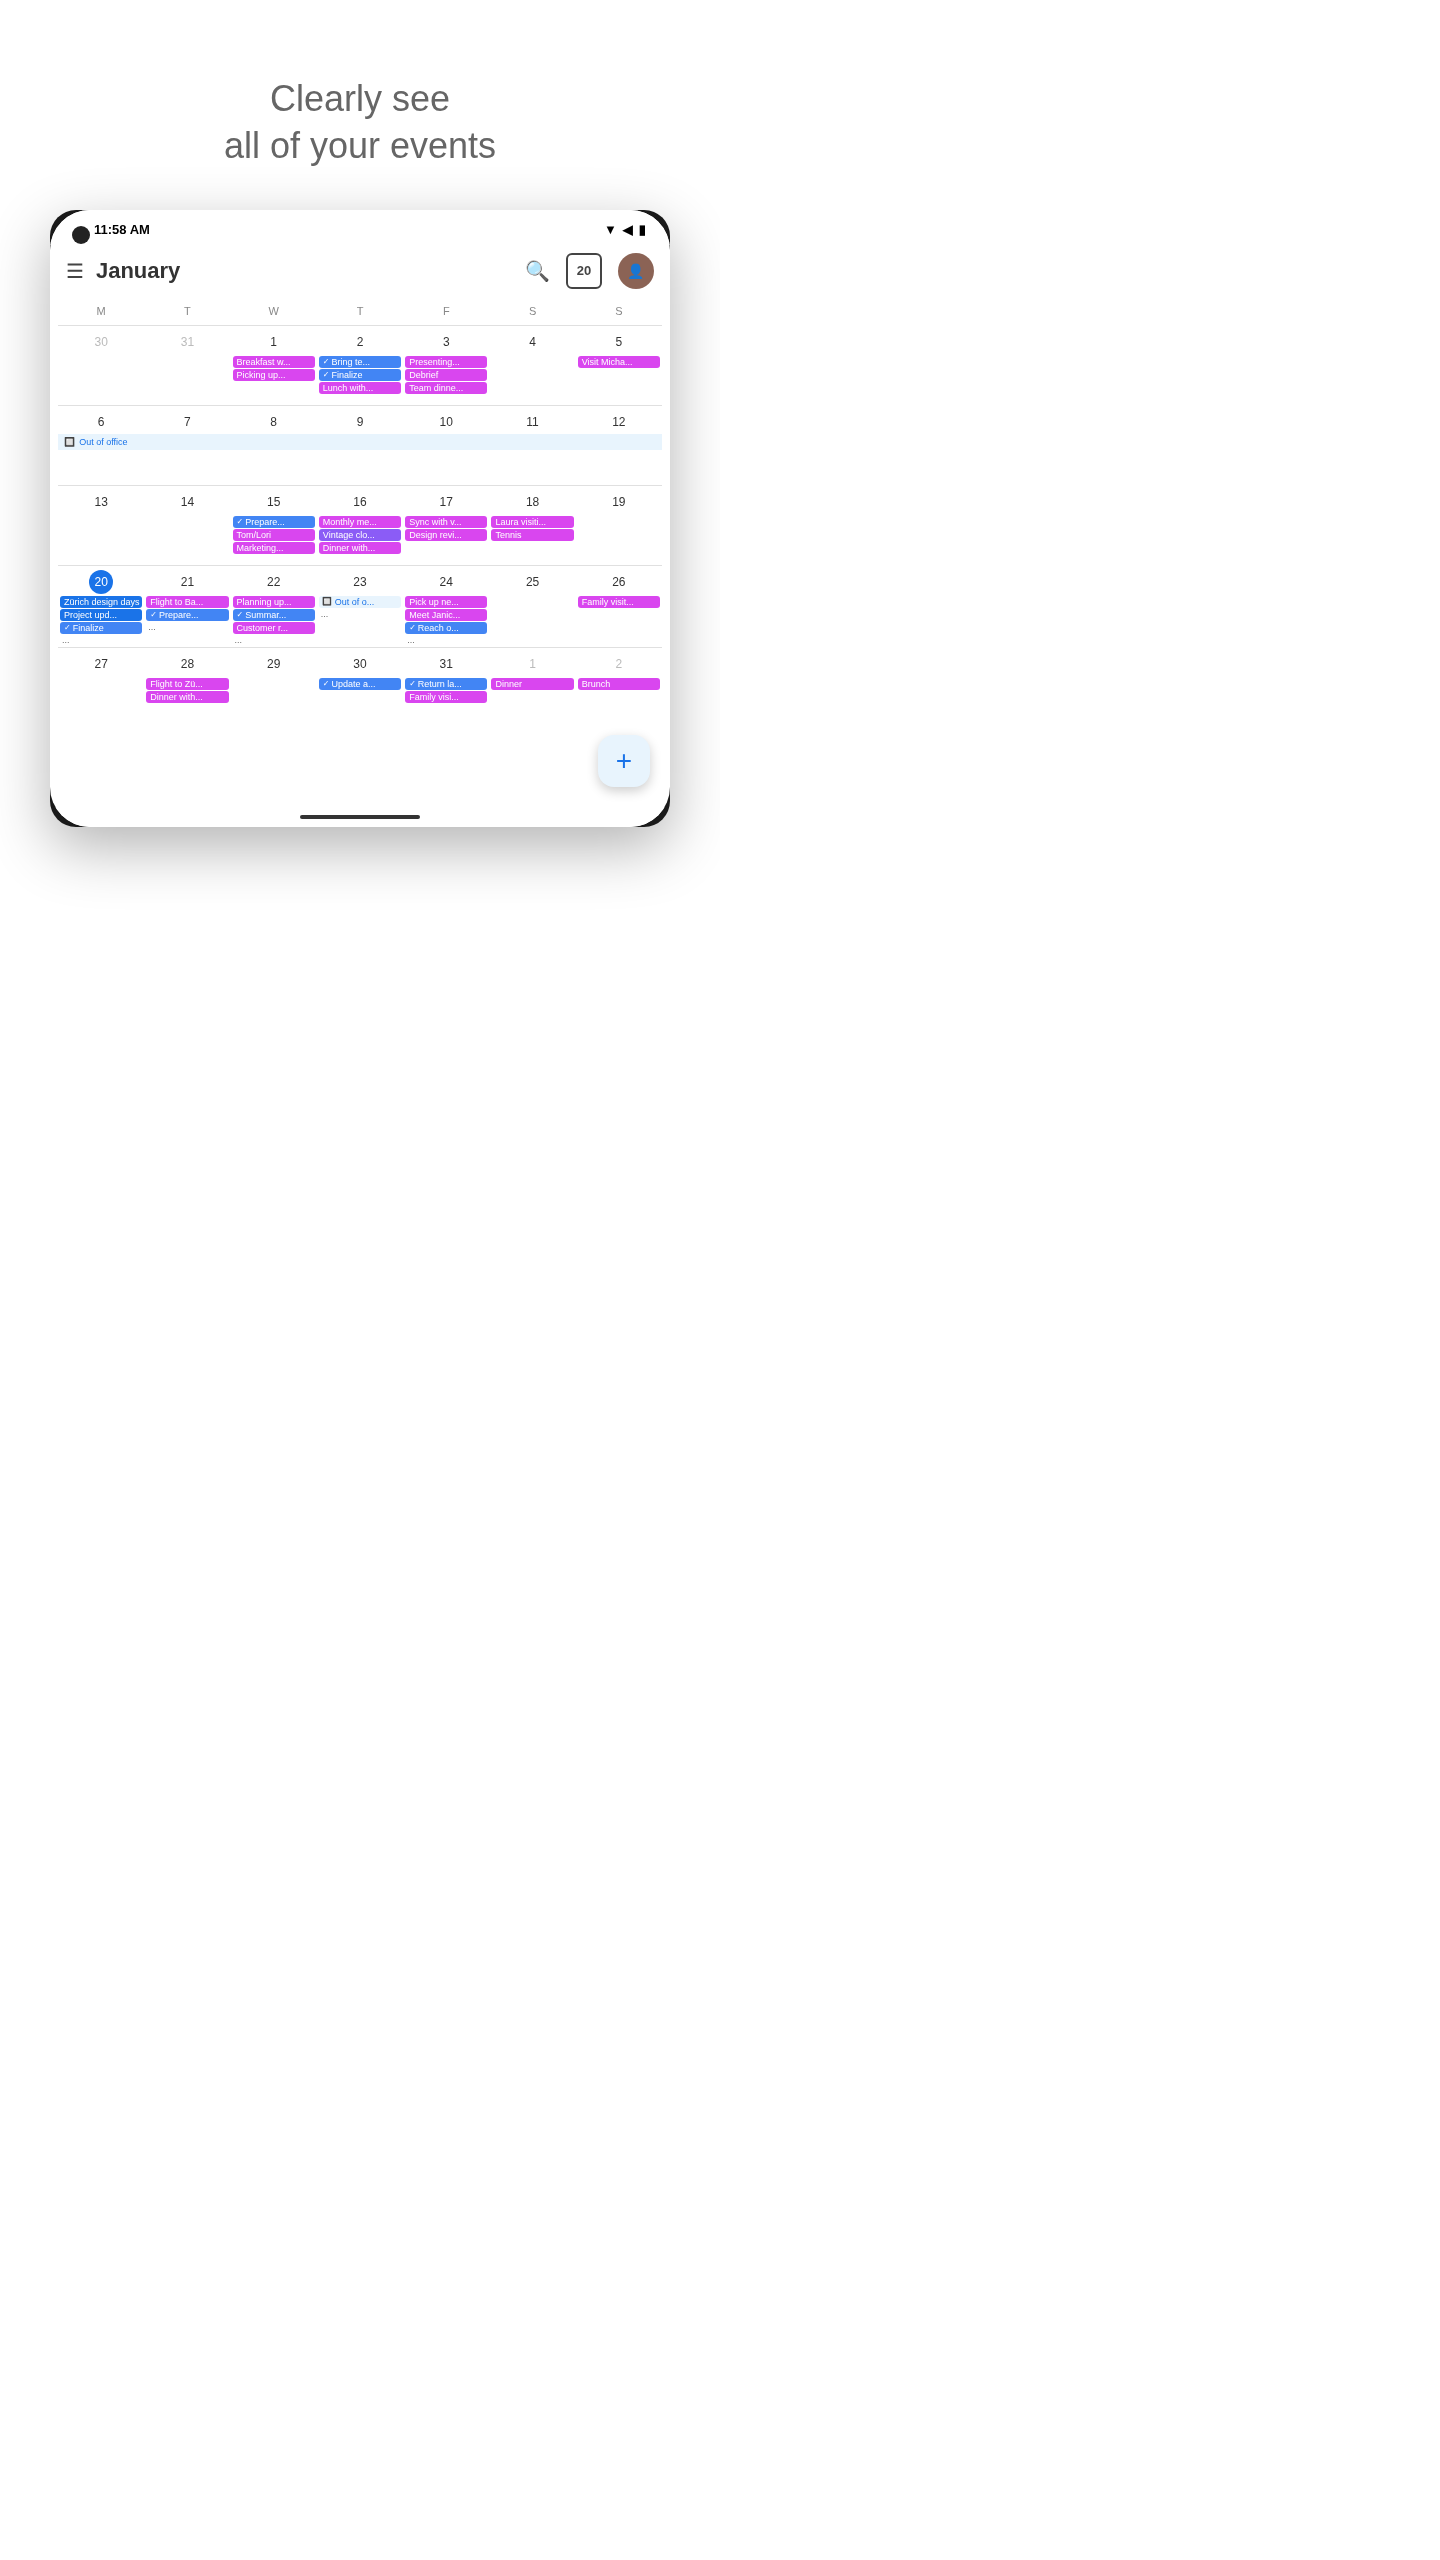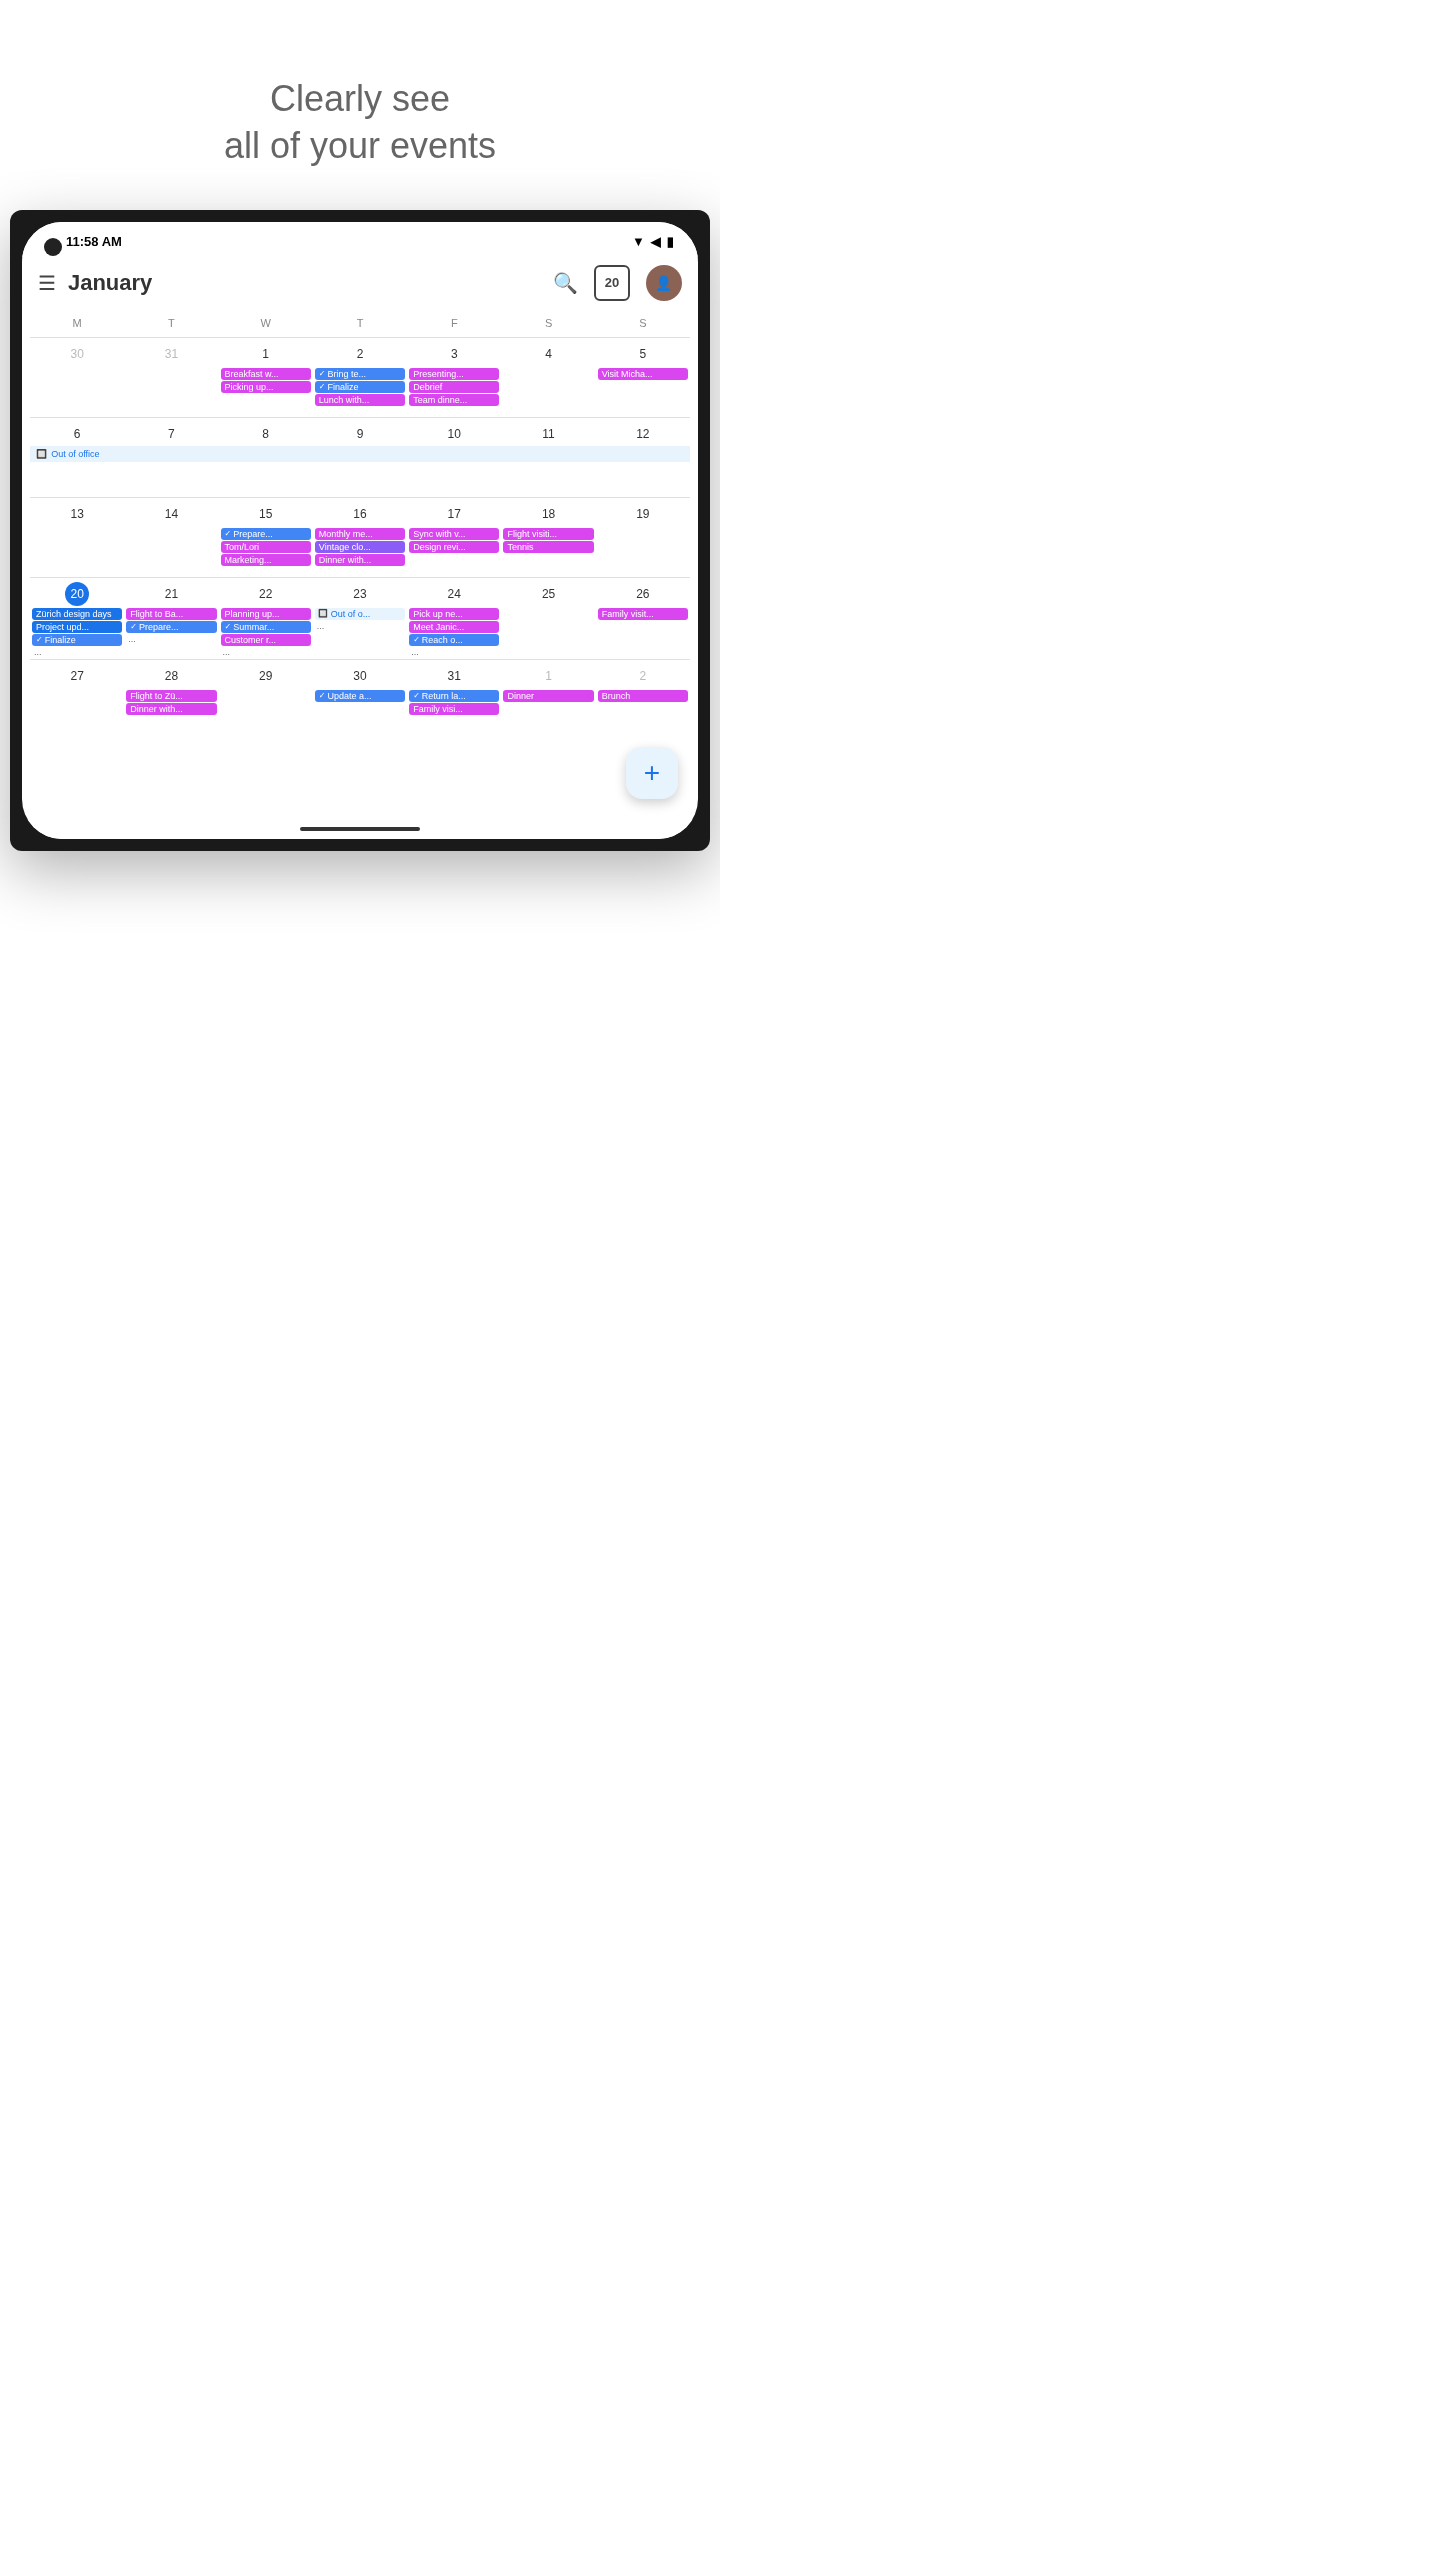--- a/index.html
+++ b/index.html
@@ -16,24 +16,24 @@
     .hero-text {
       text-align: center;
       padding: 76px 20px 40px;
       color: #666;
       font-size: 36px;
       font-weight: 300;
       line-height: 1.3;
     }
 
     .phone-container {
-      width: 700px;
+      width: 620px;
       background: #1a1a1a;
-      border-radius: 12px;
-      padding: 12px;
+      border-radius: 26px;
+      padding: 0;
       box-shadow: 0 20px 60px rgba(0,0,0,0.3);
       position: relative;
     }
 
     .phone-screen {
       background: #ffffff;
       border-radius: 40px;
       overflow: hidden;
       position: relative;
     }
@@ -370,21 +370,21 @@
               <div class="event teal">Vintage clo...</div>
               <div class="event green">Dinner with...</div>
             </div>
             <div class="day-cell">
               <div class="day-number">17</div>
               <div class="event green">Sync with v...</div>
               <div class="event green">Design revi...</div>
             </div>
             <div class="day-cell">
               <div class="day-number">18</div>
-              <div class="event green">Flight visiti...</div>
+              <div class="event green">Laura visiti...</div>
               <div class="event green">Tennis</div>
             </div>
             <div class="day-cell">
               <div class="day-number">19</div>
             </div>
           </div>
           <div class="week-row" style="position: relative;">
             <div class="day-cell">
               <div class="day-number today">20</div>
               <div class="event blue">Zürich design days</div>

